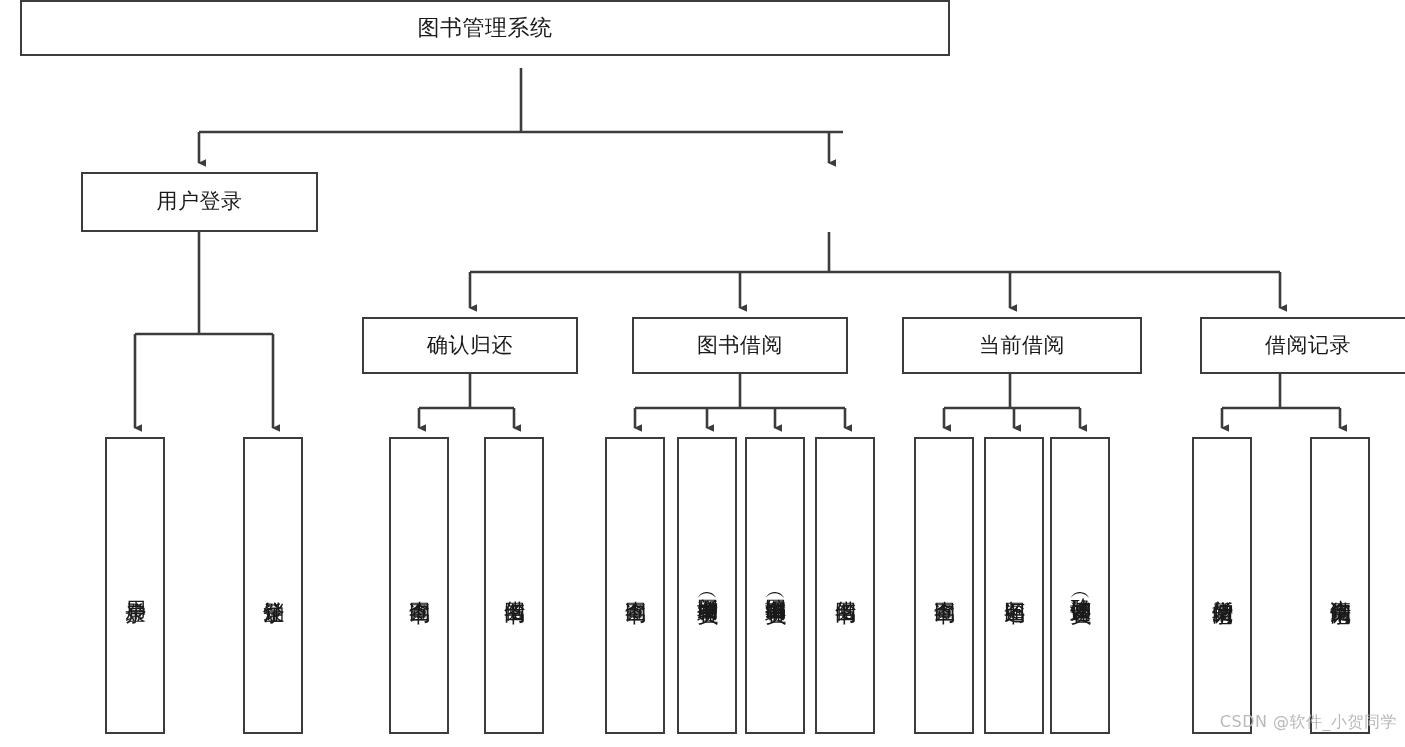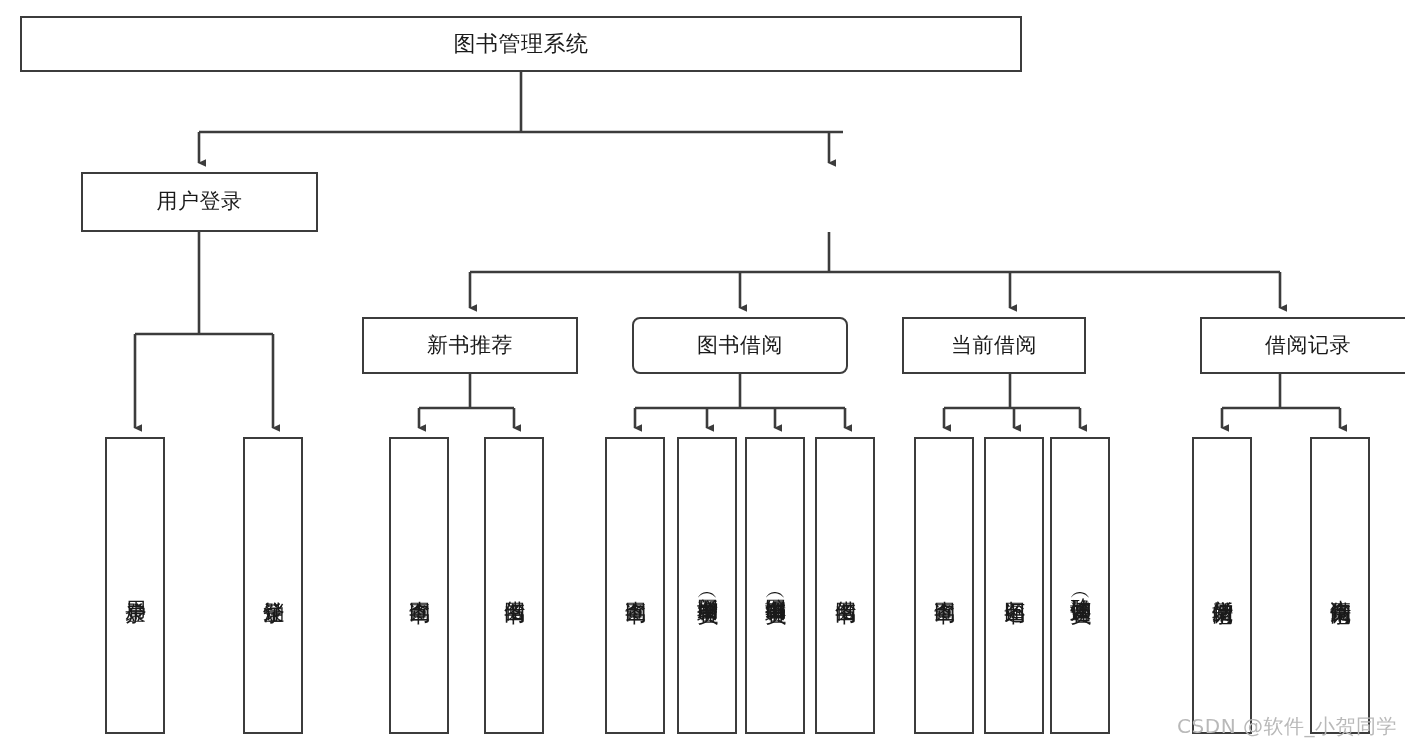--- a/index.html
+++ b/index.html
@@ -50,22 +50,22 @@
     line-height: 1.12;
     letter-spacing: 1px;
     padding: 6px 0;
     white-space: nowrap;
     align-items: center;
     justify-content: center;
   }
   .watermark {
     position: absolute;
     right: 8px;
-    bottom: 7px;
-    font-size: 20px;
+    bottom: 14px;
+    font-size: 16px;
     color: #b9b9b9;
     letter-spacing: 0.5px;
     white-space: nowrap;
     font-family: "DejaVu Sans", "Liberation Sans", sans-serif;
   }
 </style>
 </head>
 <body>
 
 <div id="canvas">
@@ -114,27 +114,27 @@
       <path d="M1014,408 L1014,428" marker-end="url(#arrowhead)"></path>
       <path d="M1080,408 L1080,428" marker-end="url(#arrowhead)"></path>
 
       <path d="M1280,374 L1280,408"></path>
       <path d="M1222,408 L1340,408"></path>
       <path d="M1222,408 L1222,428" marker-end="url(#arrowhead)"></path>
       <path d="M1340,408 L1340,428" marker-end="url(#arrowhead)"></path>
     </g>
   </svg>
 
-  <div class="node node-h node-root" style="left:20px; top:16px; width:1002px; height:56px;">图书管理系统</div>
+  <div class="node node-h node-root" style="left:20px; top:0; width:930px; height:56px;">图书管理系统</div>
 
   <div class="node node-h" style="left:81px; top:172px; width:237px; height:60px;">用户登录</div>
 
-  <div class="node node-h" style="left:362px; top:317px; width:216px; height:57px;">新书推荐</div>
-  <div class="node node-h" style="left:632px; top:317px; width:216px; height:57px;border-radius:8px;">图书借阅</div>
-  <div class="node node-h" style="left:902px; top:317px; width:184px; height:57px;">当前借阅</div>
+  <div class="node node-h" style="left:362px; top:317px; width:216px; height:57px;">确认归还</div>
+  <div class="node node-h" style="left:632px; top:317px; width:216px; height:57px;">图书借阅</div>
+  <div class="node node-h" style="left:902px; top:317px; width:240px; height:57px;">当前借阅</div>
   <div class="node node-h" style="left:1172px; top:317px; width:216px; height:57px;margin-left:28px;">借阅记录</div>
 
   <div class="node node-v" style="left:105px; top:437px; width:60px; height:297px;">用户登录</div>
   <div class="node node-v" style="left:243px; top:437px; width:60px; height:297px;">注销登录</div>
 
   <div class="node node-v" style="left:389px; top:437px; width:60px; height:297px;">查询图书</div>
   <div class="node node-v" style="left:484px; top:437px; width:60px; height:297px;">借阅图书</div>
 
   <div class="node node-v" style="left:605px; top:437px; width:60px; height:297px;">查询图书</div>
   <div class="node node-v" style="left:677px; top:437px; width:60px; height:297px;">新增图书（管理员）</div>

